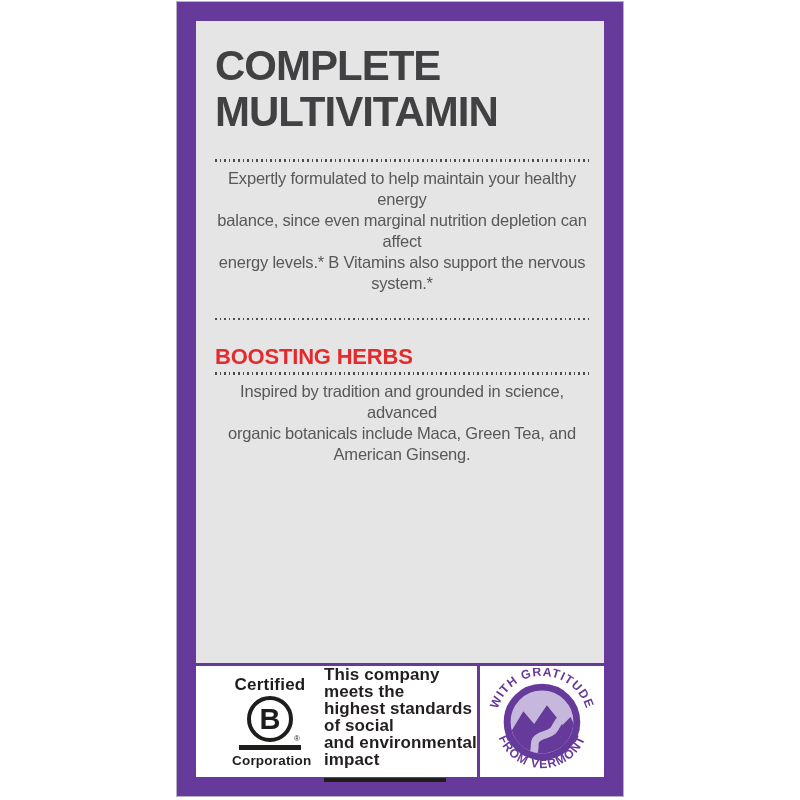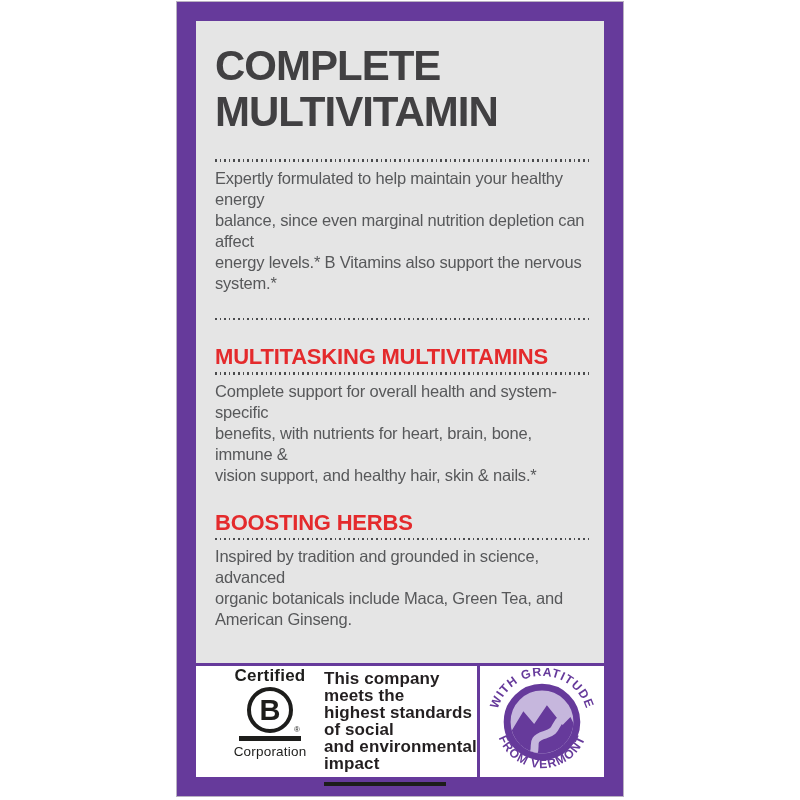--- a/index.html
+++ b/index.html
@@ -23,40 +23,40 @@
   .section h2{
     margin:0;font-size:22px;font-weight:bold;color:#e42a2c;letter-spacing:-0.2px;
     line-height:25px;
   }
   .dotline{
     height:2.5px;margin:3px 0 6px;
     background-image:repeating-linear-gradient(to right,#4b4c4e 0 1.7px,transparent 1.7px 4.6px);
   }
   .body-text{
     margin:0;font-size:16.5px;line-height:21px;color:#57585a;
-    letter-spacing:-0.2px;white-space:pre-line;
+    letter-spacing:-0.2px;white-space:pre-line;text-align:center;
   }
   .bottom{
     position:absolute;left:0;right:0;bottom:0;height:111px;
     border-top:3px solid #663a9b;display:flex;background:#fff;
   }
   .cell-left{
-    flex:1;border-right:3px solid #663a9b;display:flex;
+    flex:1;border-right:3px solid #663a9b;display:flex;align-items:center;
     padding-left:36px;gap:16px;box-sizing:border-box;
   }
   .bcorp{width:76px;text-align:center;color:#1d1d1b;flex:0 0 auto;}
   .bcorp .certified{font-size:17px;font-weight:bold;letter-spacing:0.2px;}
   .bcirc-wrap{position:relative;width:46px;margin:1px auto 0;}
   .bcirc{
     width:38px;height:38px;border:4px solid #1d1d1b;border-radius:50%;
     font-size:29px;font-weight:bold;line-height:38px;text-align:center;color:#1d1d1b;
   }
   .reg{position:absolute;right:-7px;bottom:-1px;font-size:8px;color:#1d1d1b;}
   .bbar{width:62px;height:5px;background:#1d1d1b;margin:3px auto 3px;}
-  .corporation{font-size:13.5px;font-weight:normal;letter-spacing:0.2px;}
+  .corporation{font-size:13.5px;font-weight:bold;letter-spacing:0.2px;}
   .statement-block{padding-top:4px;}
   .statement{
     margin:0;font-size:17px;font-weight:bold;color:#231f20;line-height:17px;
     white-space:pre-line;letter-spacing:0.1px;
   }
   .statement-bar{width:122px;height:4px;background:#1d1d1b;margin-top:10px;}
   .cell-right{width:124px;display:flex;align-items:center;justify-content:center;}
 </style>
 </head>
 <body>
@@ -72,27 +72,20 @@
         <div class="dotline"></div>
         <p class="body-text">Expertly formulated to help maintain your healthy energy
 balance, since even marginal nutrition depletion can affect
 energy levels.* B Vitamins also support the nervous system.*</p>
       </div>
 
       <div class="section">
         <div class="dotline"></div>
       </div>
 
-      <div class="section">
-        <h2>MULTITASKING MULTIVITAMINS</h2>
-        <div class="dotline"></div>
-        <p class="body-text">Complete support for overall health and system-specific
-benefits, with nutrients for heart, brain, bone, immune &amp;
-vision support, and healthy hair, skin &amp; nails.*</p>
-      </div>
 
       <div class="section">
         <h2>BOOSTING HERBS</h2>
         <div class="dotline"></div>
         <p class="body-text">Inspired by tradition and grounded in science, advanced
 organic botanicals include Maca, Green Tea, and
 American Ginseng.</p>
       </div>
 
     </div>

